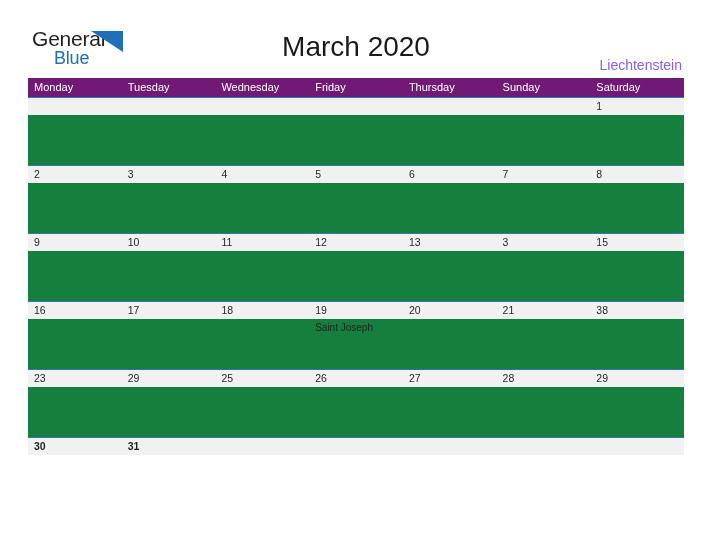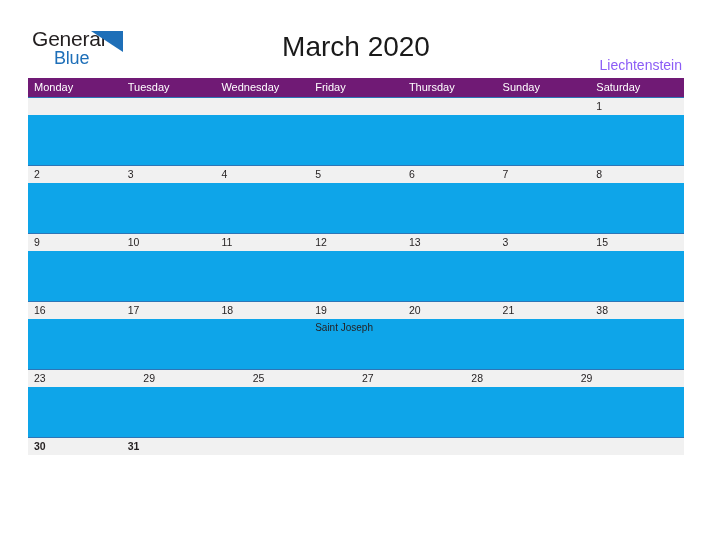--- a/index.html
+++ b/index.html
@@ -136,21 +136,21 @@
     font-size: 10.5px;
     line-height: 17px;
     color: #231f20;
     white-space: nowrap;
     overflow: hidden;
   }
 
   .event-band {
     display: flex;
     height: 50px;
-    background: #0ea5e9;
+    background: #15803d;
   }
   .event-cell {
     flex: 1 1 0;
     box-sizing: border-box;
     padding-left: 6px;
     padding-top: 2px;
     font-size: 10px;
     line-height: 13px;
     color: #231f20;
     overflow: hidden;
@@ -273,20 +273,21 @@
         <div class="event-cell"></div>
         <div class="event-cell"></div>
       </div>
     </div>
 
     <div class="week-row">
       <div class="daynum-band">
         <div class="daynum">23</div>
         <div class="daynum">29</div>
         <div class="daynum">25</div>
+        <div class="daynum">26</div>
         <div class="daynum">27</div>
         <div class="daynum">28</div>
         <div class="daynum">29</div>
       </div>
       <div class="event-band">
         <div class="event-cell"></div>
         <div class="event-cell"></div>
         <div class="event-cell"></div>
         <div class="event-cell"></div>
         <div class="event-cell"></div>

